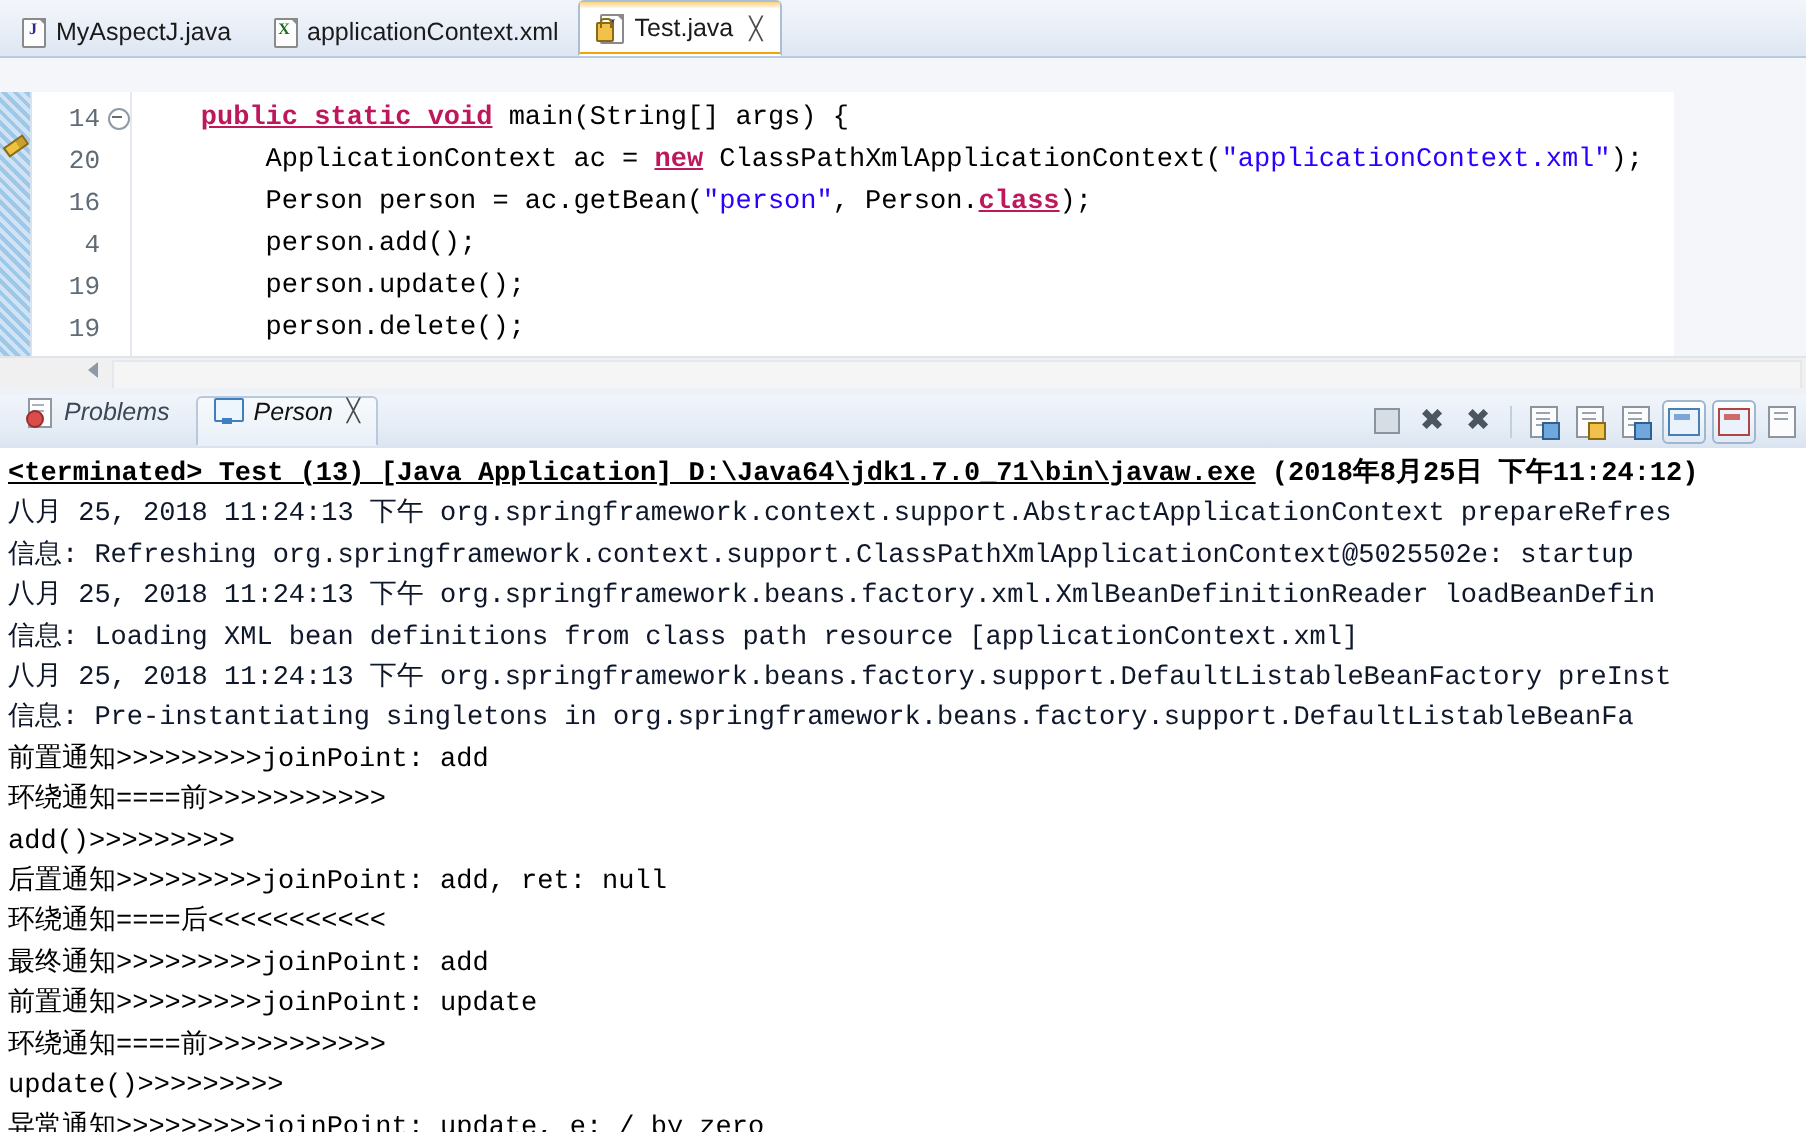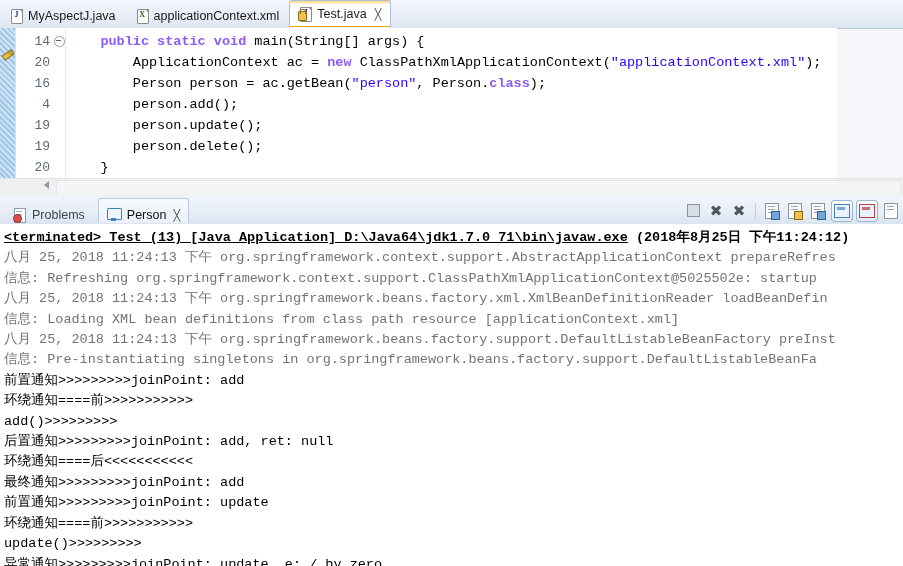--- a/index.html
+++ b/index.html
@@ -63,21 +63,21 @@
     position:absolute;left:0px;top:5px;width:7px;height:8px;
     background:#f2c14b;border:1px solid #8a6a12;border-radius:1px;
   }
   .ficon .lock::before{
     content:"";position:absolute;left:1px;top:-3px;width:4px;height:4px;
     border:1px solid #8a6a12;border-bottom:none;border-radius:2px 2px 0 0;
   }
 
   
   .editor{
-    position:absolute;left:0;top:28px;width:837px;height:158px;
+    position:absolute;left:0;top:46px;width:837px;height:158px;
     background:#ffffff;overflow:hidden;
   }
   .gutter{
     position:absolute;left:0;top:0;width:15px;height:158px;
     background:repeating-linear-gradient(
       45deg,#9fc7e8 0 2px,#cfe3f4 2px 4px);
     border-right:1px solid #d8e2ec;
   }
   .marker-warn{
     position:absolute;left:1px;top:22px;width:13px;height:13px;
@@ -105,21 +105,21 @@
   }
   .fold-minus::after{
     content:"";position:absolute;left:1px;top:3px;width:5px;height:1px;background:#5f6b75;
   }
   .code{
     position:absolute;left:68px;top:0;right:0;height:158px;
     font-family:"Liberation Mono","DejaVu Sans Mono",monospace;
     font-size:13.5px;padding-top:3px;white-space:pre;color:#000000;
   }
   .code div{height:21px;line-height:21px;}
-  .kw{color:#8b5cf6;font-weight:bold;}
+  .kw{color:#be185d;font-weight:bold;text-decoration:underline;}
   .str{color:#2a00ff;}
 
   .hscroll{
     position:absolute;left:0;top:178px;width:903px;height:16px;
     background:#f0f0f0;border-top:1px solid #dfe5ea;
   }
   .hscroll .arrow-l{
     position:absolute;left:44px;top:2px;width:0;height:0;
     border-top:4px solid transparent;border-bottom:4px solid transparent;
     border-right:5px solid #8c99a6;
@@ -138,23 +138,23 @@
     position:absolute;left:0;top:197px;width:903px;height:369px;
     background:#ffffff;
   }
   .viewtabs{
     position:absolute;left:0;top:0;width:903px;height:27px;
     background:linear-gradient(to bottom,#f1f5fb 0%,#e6edf6 60%,#dae4f0 100%);
     border-bottom:1px solid #c3d2e2;
     display:flex;align-items:center;
   }
   .vtab{
-    height:23px;display:flex;align-items:flex-end;gap:5px;
+    height:23px;display:flex;align-items:flex-start;gap:5px;
     padding:0 8px;margin-left:4px;font-size:12.5px;color:#3b4754;
-    border:1px solid transparent;border-radius:3px 3px 0 0;
+    border:1px solid transparent;border-radius:3px 3px 0 0;font-style:italic;
   }
   .vtab.active{
     background:linear-gradient(to bottom,#f7fafd,#e9f0f8);
     border:1px solid #b8c9db;border-bottom-color:#e9f0f8;
     color:#111111;
   }
   .vtab .vclose{font-size:11px;color:#4c4c4c;font-weight:bold;margin-left:2px;}
 
   .ico-problems{position:relative;width:14px;height:14px;flex:0 0 14px;}
   .ico-problems .sheet{
@@ -215,21 +215,21 @@
   
   .ctext{
     position:absolute;left:0;top:27px;width:903px;height:342px;
     overflow:hidden;background:#ffffff;
     font-family:"Liberation Mono","DejaVu Sans Mono",monospace;
     font-size:13.5px;line-height:20.4px;
     padding:4px 0 0 4px;box-sizing:border-box;white-space:pre;
   }
   .ln-term{color:#000000;font-weight:bold;}
   .ln-term .ul{text-decoration:underline;}
-  .ln-err{color:#737373;}
+  .ln-err{color:#0f172a;}
   .ln-out{color:#000000;}
 </style>
 </head>
 <body>
 
 <div class="app">
 
   <div class="tabbar">
     <div class="tab">
       <span class="ficon">

